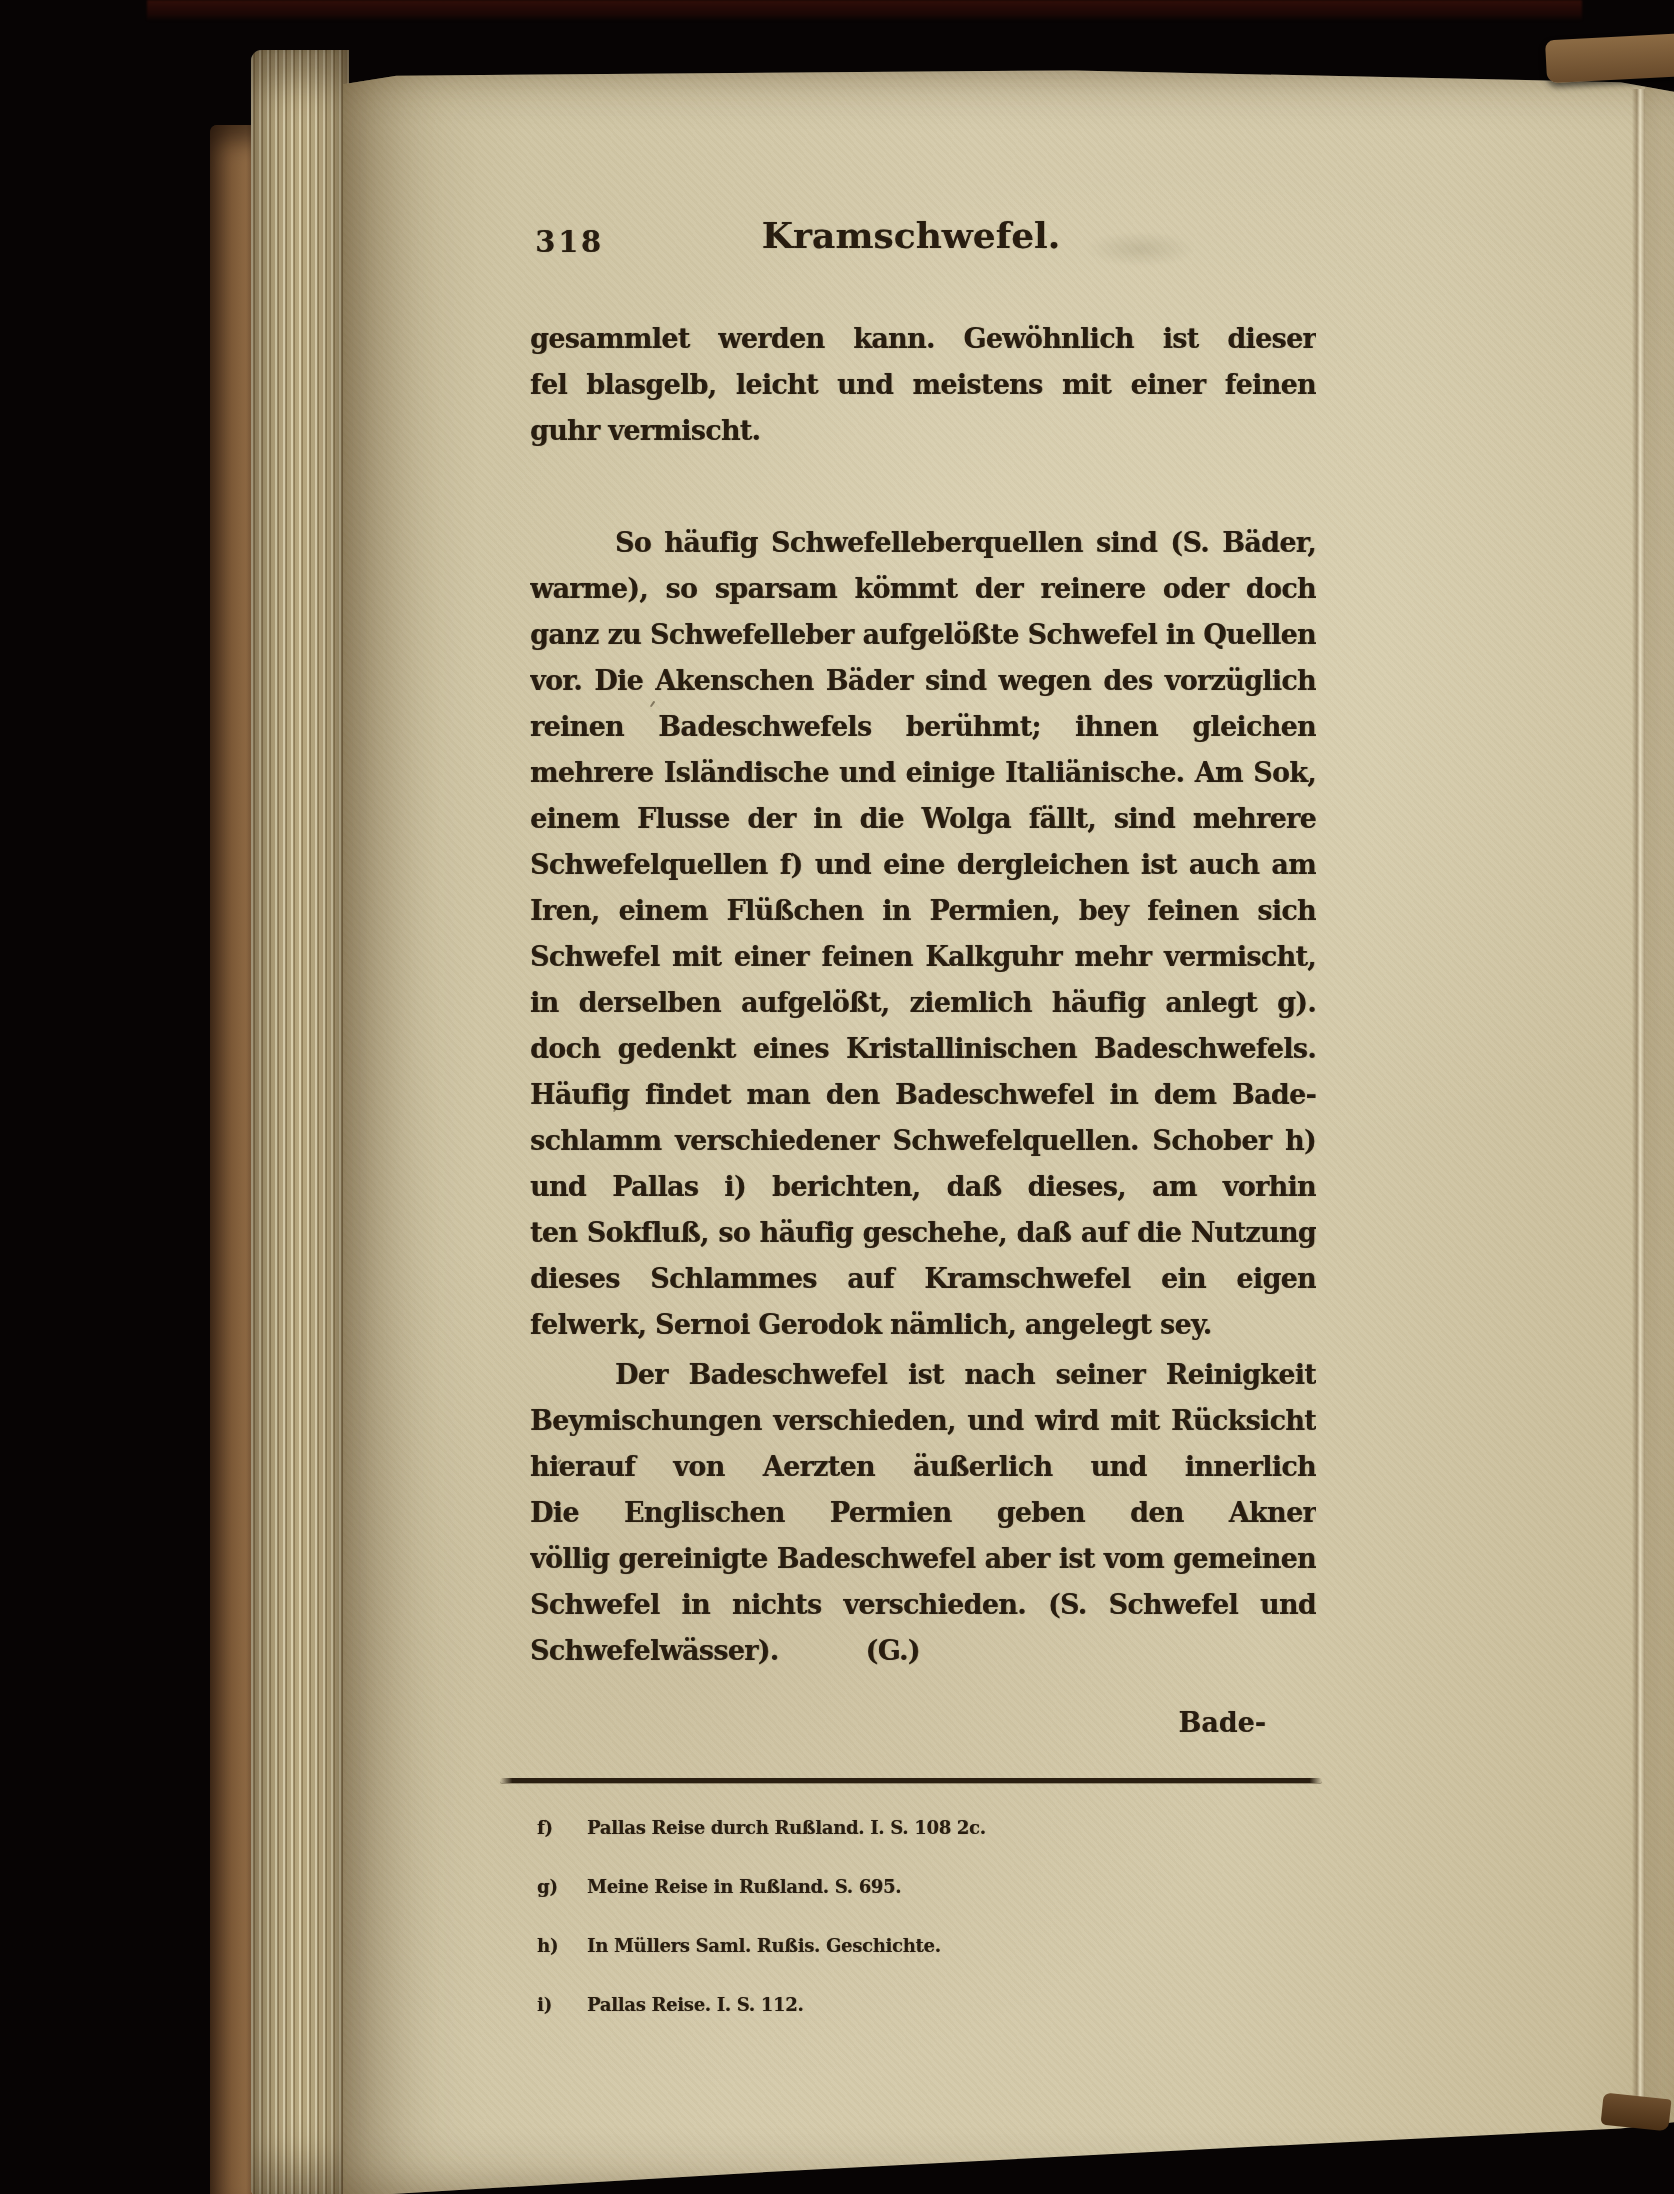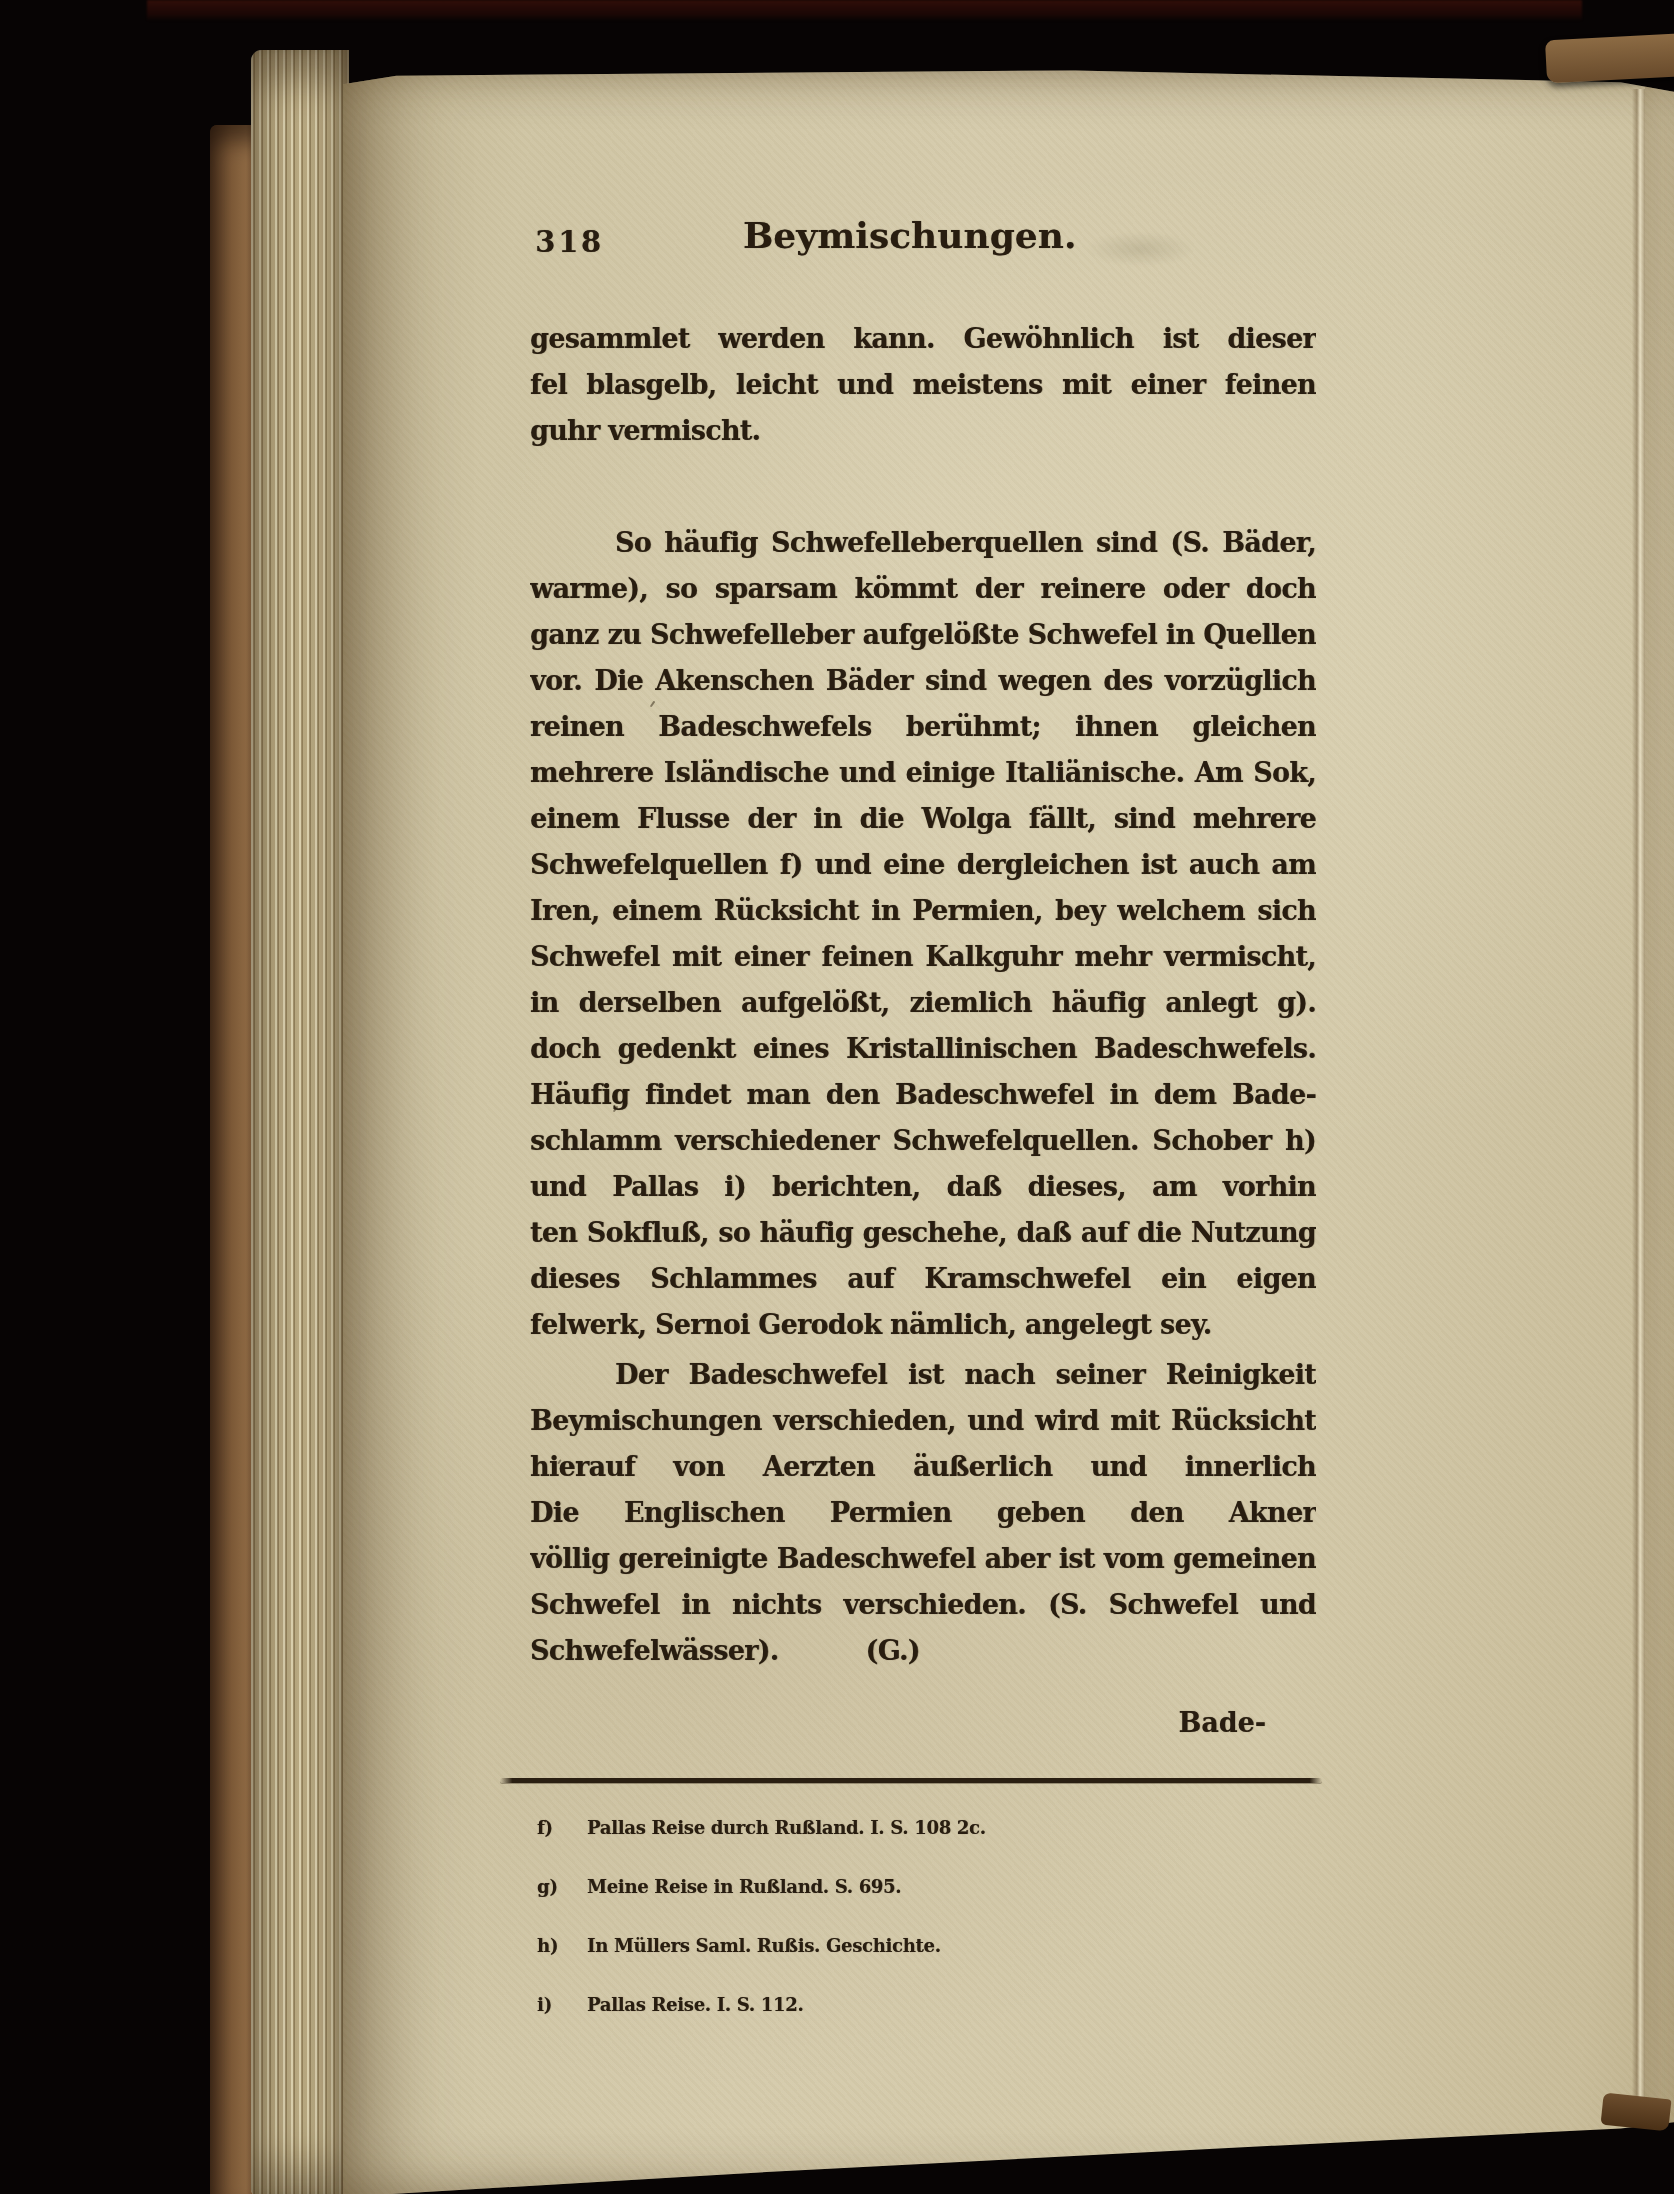--- a/index.html
+++ b/index.html
@@ -93,39 +93,39 @@
 
     <div class="content">
 
       <div class="smudge"></div>
       <div class="speck sp1"></div>
       <div class="speck sp2"></div>
       <div class="speck sp3"></div>
 
       <div class="header">
         <div class="pagenum">318</div>
-        <div class="runtitle">Beymischungen.</div>
+        <div class="runtitle">Kramschwefel.</div>
       </div>
 
       <div class="para p1">
         <div class="bl">gesammlet werden kann. Gewöhnlich ist dieser Schwe-</div>
         <div class="bl">fel blasgelb, leicht und meistens mit einer feinen Kalk-</div>
         <div class="bl short">guhr vermischt.</div>
       </div>
 
       <div class="para p2">
         <div class="bl indent">So häufig Schwefelleberquellen sind (S. Bäder,</div>
         <div class="bl">warme), so sparsam kömmt der reinere oder doch nicht</div>
         <div class="bl">ganz zu Schwefelleber aufgelößte Schwefel in Quellen</div>
         <div class="bl">vor. Die Akenschen Bäder sind wegen des vorzüglich</div>
         <div class="bl">reinen Badeschwefels berühmt; ihnen gleichen hierinn</div>
         <div class="bl">mehrere Isländische und einige Italiänische. Am Sok,</div>
         <div class="bl">einem Flusse der in die Wolga fällt, sind mehrere kalte</div>
         <div class="bl">Schwefelquellen f) und eine dergleichen ist auch am</div>
-        <div class="bl">Iren, einem Rücksicht in Permien, bey welchem sich</div>
+        <div class="bl">Iren, einem Flüßchen in Permien, bey feinen sich</div>
         <div class="bl">Schwefel mit einer feinen Kalkguhr mehr vermischt, als</div>
         <div class="bl">in derselben aufgelößt, ziemlich häufig anlegt g). Van-</div>
         <div class="bl">doch gedenkt eines Kristallinischen Badeschwefels.</div>
         <div class="bl">Häufig findet man den Badeschwefel in dem Bade-</div>
         <div class="bl">schlamm verschiedener Schwefelquellen. Schober h)</div>
         <div class="bl">und Pallas i) berichten, daß dieses, am vorhin genann-</div>
         <div class="bl">ten Sokfluß, so häufig geschehe, daß auf die Nutzung</div>
         <div class="bl">dieses Schlammes auf Kramschwefel ein eigen Schwe-</div>
         <div class="bl short">felwerk, Sernoi Gerodok nämlich, angelegt sey.</div>
       </div>

